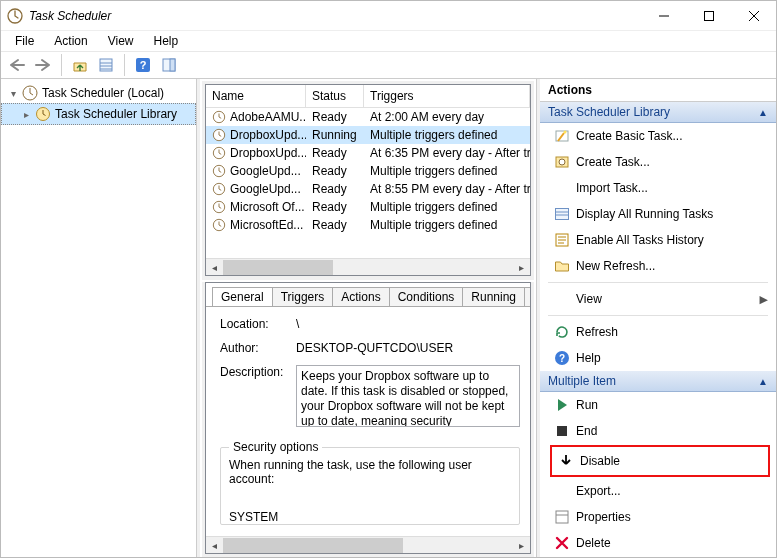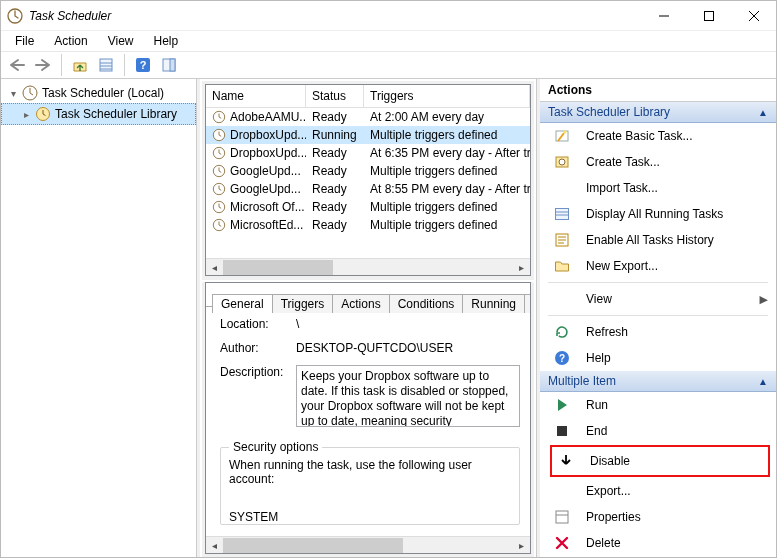--- a/index.html
+++ b/index.html
@@ -152,21 +152,21 @@
     font-size:12px;
     position:relative;
   }
   .tabrow .tab {
     padding: 2px 8px;
     border: 1px solid #aaa;
     border-bottom: none;
     background: #f4f4f4;
     margin-right: -1px;
     position: relative;
-    top: 7px;
+    top: 0;
   }
   .tabrow .tab.active { background:#fff; z-index:2; }
   .tabcontent {
     border-top: 1px solid #aaa;
     flex:1; padding: 10px 10px 4px 14px;
     font-size:12px;
     display:flex; flex-direction:column;
     overflow:hidden;
   }
   .field-row { display:flex; margin-bottom:10px; align-items:flex-start; }
@@ -210,21 +210,21 @@
     background: linear-gradient(#e4ecf7,#c5d7ef);
     border-bottom:1px solid #9ab3d5;
     padding:3px 8px; font-size:12px;
     display:flex; align-items:center;
     color:#15428b;
   }
   .act-sectionhdr .collapse {
     margin-left:auto; font-size:10px; color:#15428b;
   }
   .act-item {
-    display:flex; align-items:center; gap:16px;
+    display:flex; align-items:center; gap:6px;
     padding: 5px 8px 5px 14px;
     font-size:12px;
   }
   .act-item .icon { width:16px;height:16px; flex:0 0 16px; display:flex;align-items:center;justify-content:center; }
   .act-item .sub { margin-left:auto; font-size:11px;color:#555; }
   .act-sep { height:1px;background:#e0e0e0; margin:3px 8px; }
   .highlight-box {
     border:2px solid #e11; padding:4px 2px; margin:1px 6px 1px 10px;
   }
   .highlight-box .act-item { padding:2px 4px; }
@@ -536,21 +536,21 @@
           </svg>
         </span>
       <span>Enable All Tasks History</span>
     </div>
     <div class="act-item">
       <span class="icon">
           <svg viewBox="0 0 16 16">
             <path d="M1.5 4h5l1.5 2h6.5v7h-13z" fill="#ffe9a8" stroke="#b58f2e"></path>
           </svg>
         </span>
-      <span>New Export...</span>
+      <span>New Refresh...</span>
     </div>
     <div class="act-sep"></div>
     <div class="act-item">
       <span class="icon"></span>
       <span>View</span>
       <span class="sub">▶</span>
     </div>
     <div class="act-sep"></div>
     <div class="act-item">
       <span class="icon">

